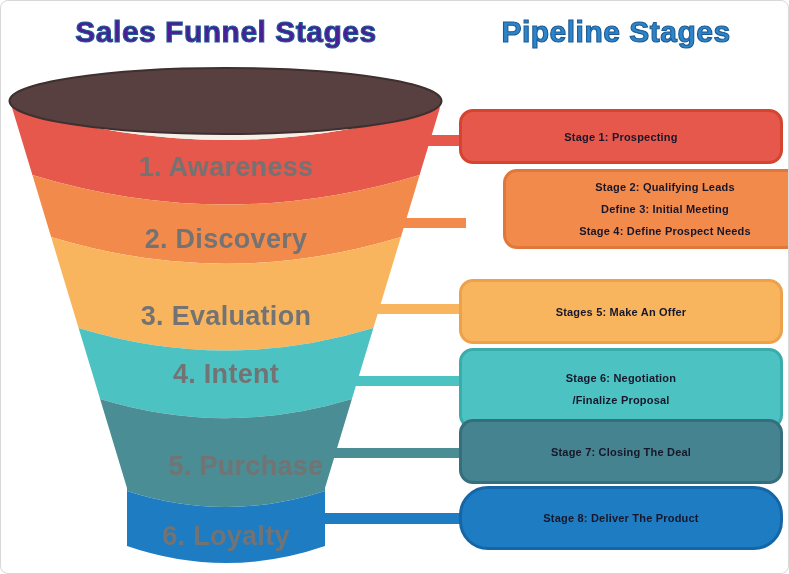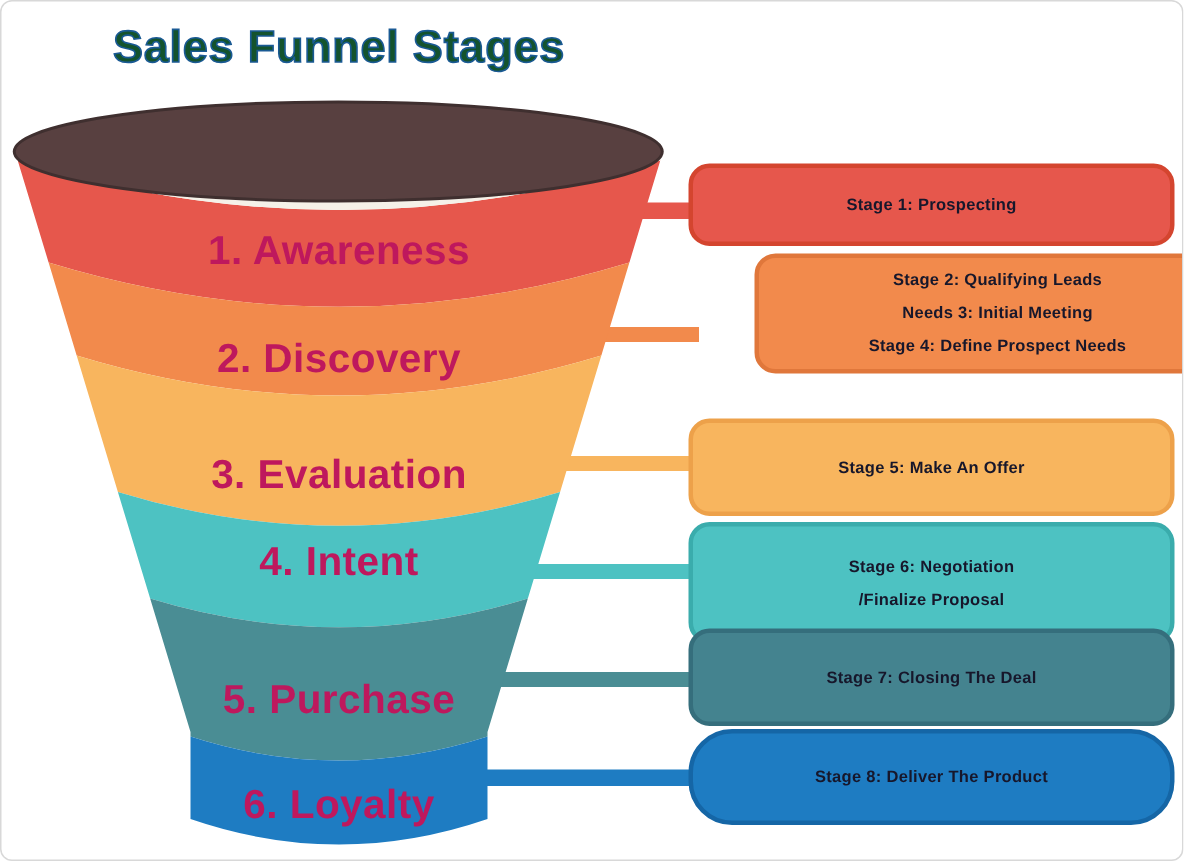--- a/index.html
+++ b/index.html
@@ -20,26 +20,26 @@
     -webkit-text-stroke:1.1px #1a5a94;
     white-space:nowrap;
   }
   .col-title.left{left:10px;width:430px;}
   .col-title.right{left:450px;width:330px;}
   .funnel-svg{position:absolute;left:0;top:0;}
   .stage-label{
     position:absolute;left:0;width:450px;
     text-align:center;
     font-size:27px;font-weight:bold;
-    color:#be185d;letter-spacing:.3px;
+    color:#737373;letter-spacing:.3px;
     line-height:32px;
     pointer-events:none;
   }
   .l1{top:150px;} .l2{top:222px;} .l3{top:299px;}
-  .l4{top:357px;} .l5{top:449px;} .l6{top:519px;}
+  .l4{top:357px;} .l5{top:449px;padding-left:20px;} .l6{top:519px;}
   .pipe-box{
     position:absolute;left:458px;width:324px;
     box-sizing:border-box;
     border:3px solid;
     border-radius:14px;
     display:flex;flex-direction:column;justify-content:center;align-items:center;
     text-align:center;
     font-size:11px;font-weight:bold;color:#17172b;letter-spacing:.2px;
     line-height:22px;
   }
@@ -49,21 +49,22 @@
   .b3{top:278px;height:65px;}
   .b4{top:347px;height:81px;}
   .b5{top:418px;height:65px;}
   .b6{top:485px;height:64px;}
 </style>
 </head>
 <body>
 
 <div class="canvas">
 
-  <h1 class="col-title left" style="color: #14532d;">Sales Funnel Stages</h1>
+  <h1 class="col-title left" style="color: #4c1d95;">Sales Funnel Stages</h1>
+  <h1 class="col-title right" style="color: rgb(46, 132, 200);">Pipeline Stages</h1>
 
   <svg class="funnel-svg" width="789" height="574" viewBox="0 0 789 574">
 
     <rect x="421" y="134" width="44" height="11" fill="#e6574c"></rect>
     <rect x="400" y="217" width="65" height="10" fill="#f28a4c"></rect>
     <rect x="374" y="303" width="91" height="10" fill="#f8b55e"></rect>
     <rect x="351" y="375" width="114" height="10" fill="#4dc2c2"></rect>
     <rect x="329" y="447" width="136" height="10" fill="#4a8d94"></rect>
     <rect x="318" y="512" width="147" height="11" fill="#1e7cc2"></rect>
 
@@ -85,26 +86,26 @@
   <div class="stage-label l4">4. Intent</div>
   <div class="stage-label l5">5. Purchase</div>
   <div class="stage-label l6">6. Loyalty</div>
 
   <div class="pipe-box b1" style="background-color: rgb(230, 87, 76); border-color: rgb(212, 69, 47);">
     <span class="box-line">Stage 1: Prospecting</span>
   </div>
 
   <div class="pipe-box b2" style="background-color: rgb(242, 138, 76); border-color: rgb(224, 119, 59);">
     <span class="box-line">Stage 2: Qualifying Leads</span>
-    <span class="box-line">Needs 3: Initial Meeting</span>
+    <span class="box-line">Define 3: Initial Meeting</span>
     <span class="box-line">Stage 4: Define Prospect Needs</span>
   </div>
 
   <div class="pipe-box b3" style="background-color: rgb(248, 181, 94); border-color: rgb(237, 161, 74);">
-    <span class="box-line">Stage 5: Make An Offer</span>
+    <span class="box-line">Stages 5: Make An Offer</span>
   </div>
 
   <div class="pipe-box b4" style="background-color: rgb(77, 194, 194); border-color: rgb(58, 172, 172);">
     <span class="box-line">Stage 6: Negotiation</span>
     <span class="box-line">/Finalize Proposal</span>
   </div>
 
   <div class="pipe-box b5" style="background-color: rgb(68, 131, 143); border-color: rgb(53, 110, 124);">
     <span class="box-line">Stage 7: Closing The Deal</span>
   </div>

